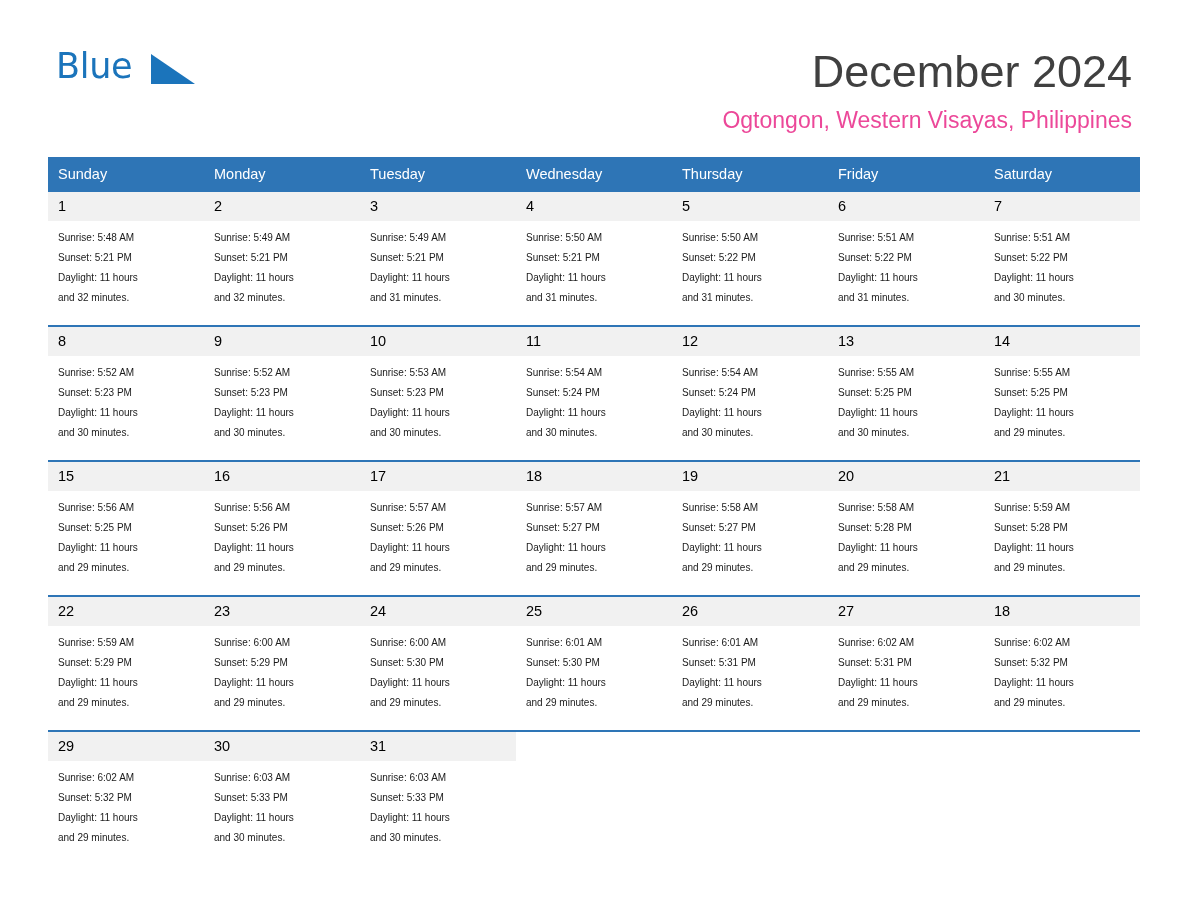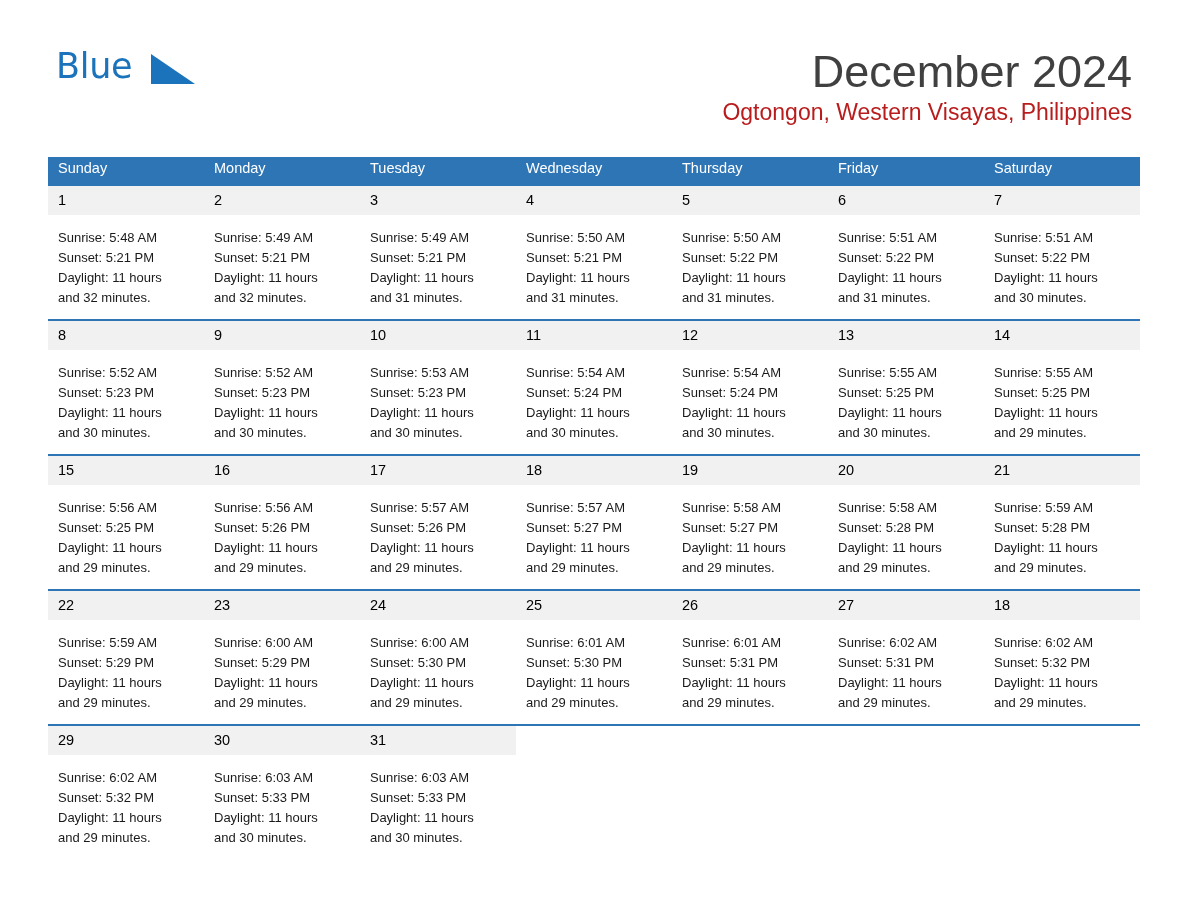--- a/index.html
+++ b/index.html
@@ -73,46 +73,46 @@
   }
   .cal-title {
     font-size: 45px;
     line-height: 52px;
     font-weight: 400;
     color: #404040;
     letter-spacing: 0px;
     white-space: nowrap;
   }
   .cal-subtitle {
-    margin-top: 0;
+    margin-top: 8px;
     font-size: 23px;
     line-height: 28px;
     font-weight: 400;
-    color: #b91c1c;
+    color: #ec4899;
     white-space: nowrap;
   }
 
   
   .calendar {
     position: absolute;
     left: 48px;
     top: 157px;
     width: 1092px;
     border-collapse: collapse;
     table-layout: fixed;
   }
   .calendar col { width: 156px; }
 
   .dow-row th {
     background: #2e75b6;
     color: #ffffff;
     font-size: 14.5px;
     font-weight: 400;
     text-align: left;
-    padding: 1px 0 8px 10px;
+    padding: 7px 0 8px 10px;
     height: 20px;
     vertical-align: middle;
     font-family: "Liberation Sans", sans-serif;
   }
 
   .week-row td {
     vertical-align: top;
     padding: 0;
     border-top: 2px solid #2e75b6;
     height: 133px;
@@ -126,22 +126,22 @@
     color: #000000;
     padding: 6px 0 6px 10px;
     min-height: 17px;
   }
   .daynum.empty {
     background: transparent;
     color: transparent;
   }
 
   .details {
-    padding: 13px 8px 0 10px;
-    font-size: 13px;
+    padding: 7px 8px 0 10px;
+    font-size: 10px;
     line-height: 20px;
     color: #1a1a1a;
   }
   .details div { white-space: nowrap; }
 </style>
 </head>
 <body>
 
 <div class="page">
 

